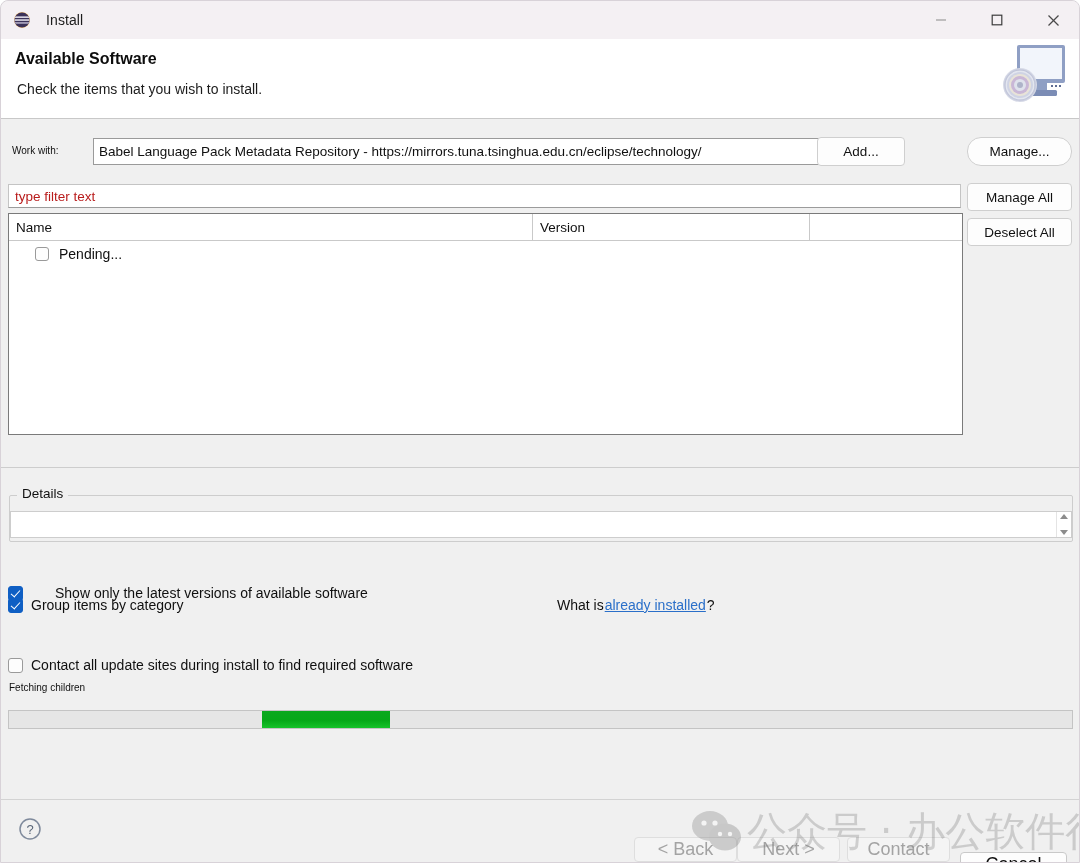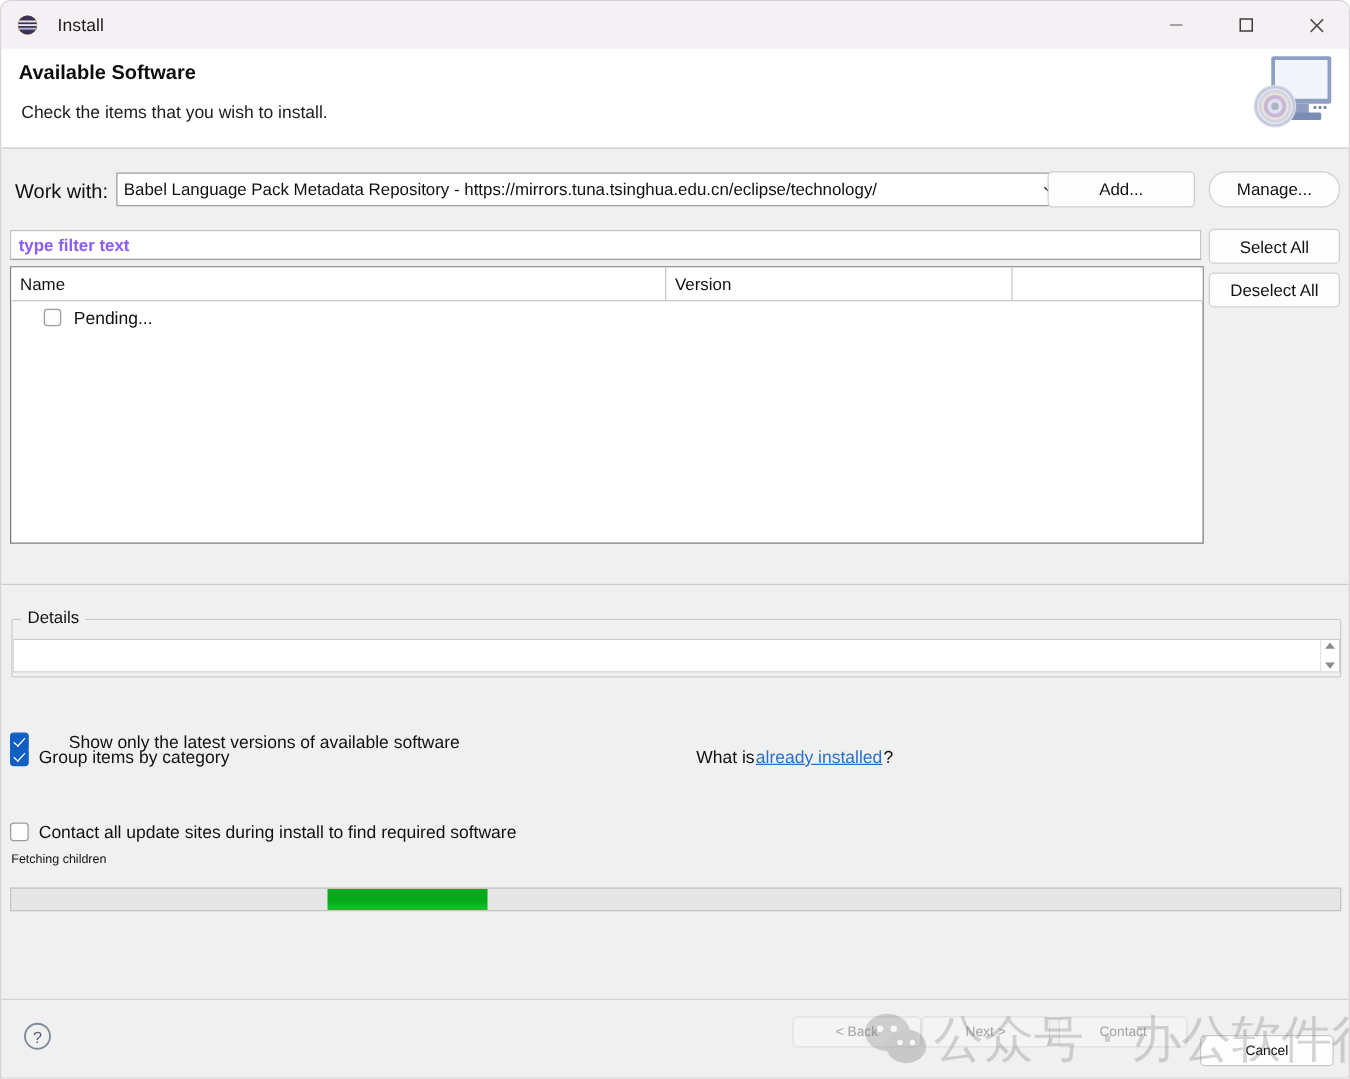--- a/index.html
+++ b/index.html
@@ -77,21 +77,21 @@
   #header-icon {
     position: absolute;
     right: 12px; top: 2px;
     width: 74px; height: 68px;
   }
 
   
   #workwith-label {
     position: absolute;
     left: 11px; top: 144px;
-    font-size: 16px;
+    font-size: 10px;
     color: #101010;
   }
   #workwith-combo {
     position: absolute;
     left: 92px; top: 137px;
     width: 760px; height: 27px;
     background: #ffffff;
     border: 1px solid #9a9a9a;
     display: flex;
     align-items: center;
@@ -114,40 +114,39 @@
   .topbtn {
     position: absolute;
     height: 29px;
     background: #fdfdfd;
     border: 1px solid #cfcfcf;
     border-radius: 4px;
     font-size: 13.5px;
     color: #101010;
     display: flex; align-items: center; justify-content: center;
   }
-  #btn-add { left: 837px; top: 136px; width: 118px; text-align: right; }
+  #btn-add { left: 816px; top: 136px; width: 88px; text-align: right; }
   #btn-manage { left: 966px; top: 136px; width: 105px; border-radius: 14px; }
   #btn-selectall { left: 966px; top: 182px; width: 105px; height: 28px; }
   #btn-deselectall { left: 966px; top: 217px; width: 105px; height: 28px; }
 
   
   #filter-input {
     position: absolute;
     left: 7px; top: 183px;
     width: 953px; height: 24px;
     background: #ffffff;
     border: 1px solid #c4c4c4;
     border-bottom-color: #9b9b9b;
     display: flex; align-items: center;
   }
   #filter-placeholder {
     padding-left: 6px;
     font-size: 13.5px;
-    color: #8b5cf6;
-    font-weight: bold;
+    color: #b91c1c;
   }
 
   
   #table {
     position: absolute;
     left: 7px; top: 212px;
     width: 955px; height: 222px;
     background: #ffffff;
     border: 1px solid #7a7a7a;
   }
@@ -321,24 +320,24 @@
     width: 1080px; height: 1px;
     background: #d3d3d3;
   }
   #help-icon {
     position: absolute;
     left: 17px; top: 816px;
     width: 24px; height: 24px;
   }
   .navbtn {
     position: absolute;
-    top: 812px;
+    top: 836px;
     height: 25px;
     border-radius: 4px;
-    font-size: 11px;
+    font-size: 18px;
     display: flex; align-items: center; justify-content: center;
   }
   .navbtn.disabled {
     background: #f4f4f4;
     border: 1px solid #dedede;
     color: #a3a3a3;
   }
   .navbtn.enabled {
     background: #fdfdfd;
     border: 1px solid #c9c9c9;
@@ -442,21 +441,21 @@
         <polyline points="2.5,4.8 6.5,8.6 10.5,4.8" fill="none" stroke="#303030" stroke-width="1.2"></polyline>
       </svg>
     </div>
   </div>
   <div class="topbtn" id="btn-add">Add...</div>
   <div class="topbtn" id="btn-manage">Manage...</div>
 
   <div id="filter-input">
     <span id="filter-placeholder">type filter text</span>
   </div>
-  <div class="topbtn" id="btn-selectall">Select All</div>
+  <div class="topbtn" id="btn-selectall">Manage All</div>
   <div class="topbtn" id="btn-deselectall">Deselect All</div>
 
   <div id="table">
     <div id="table-head">
       <div class="th" id="th-name">Name</div>
       <div class="th" id="th-version">Version</div>
       <div class="th" id="th-extra"></div>
     </div>
     <div id="table-body">
       <div class="row">

